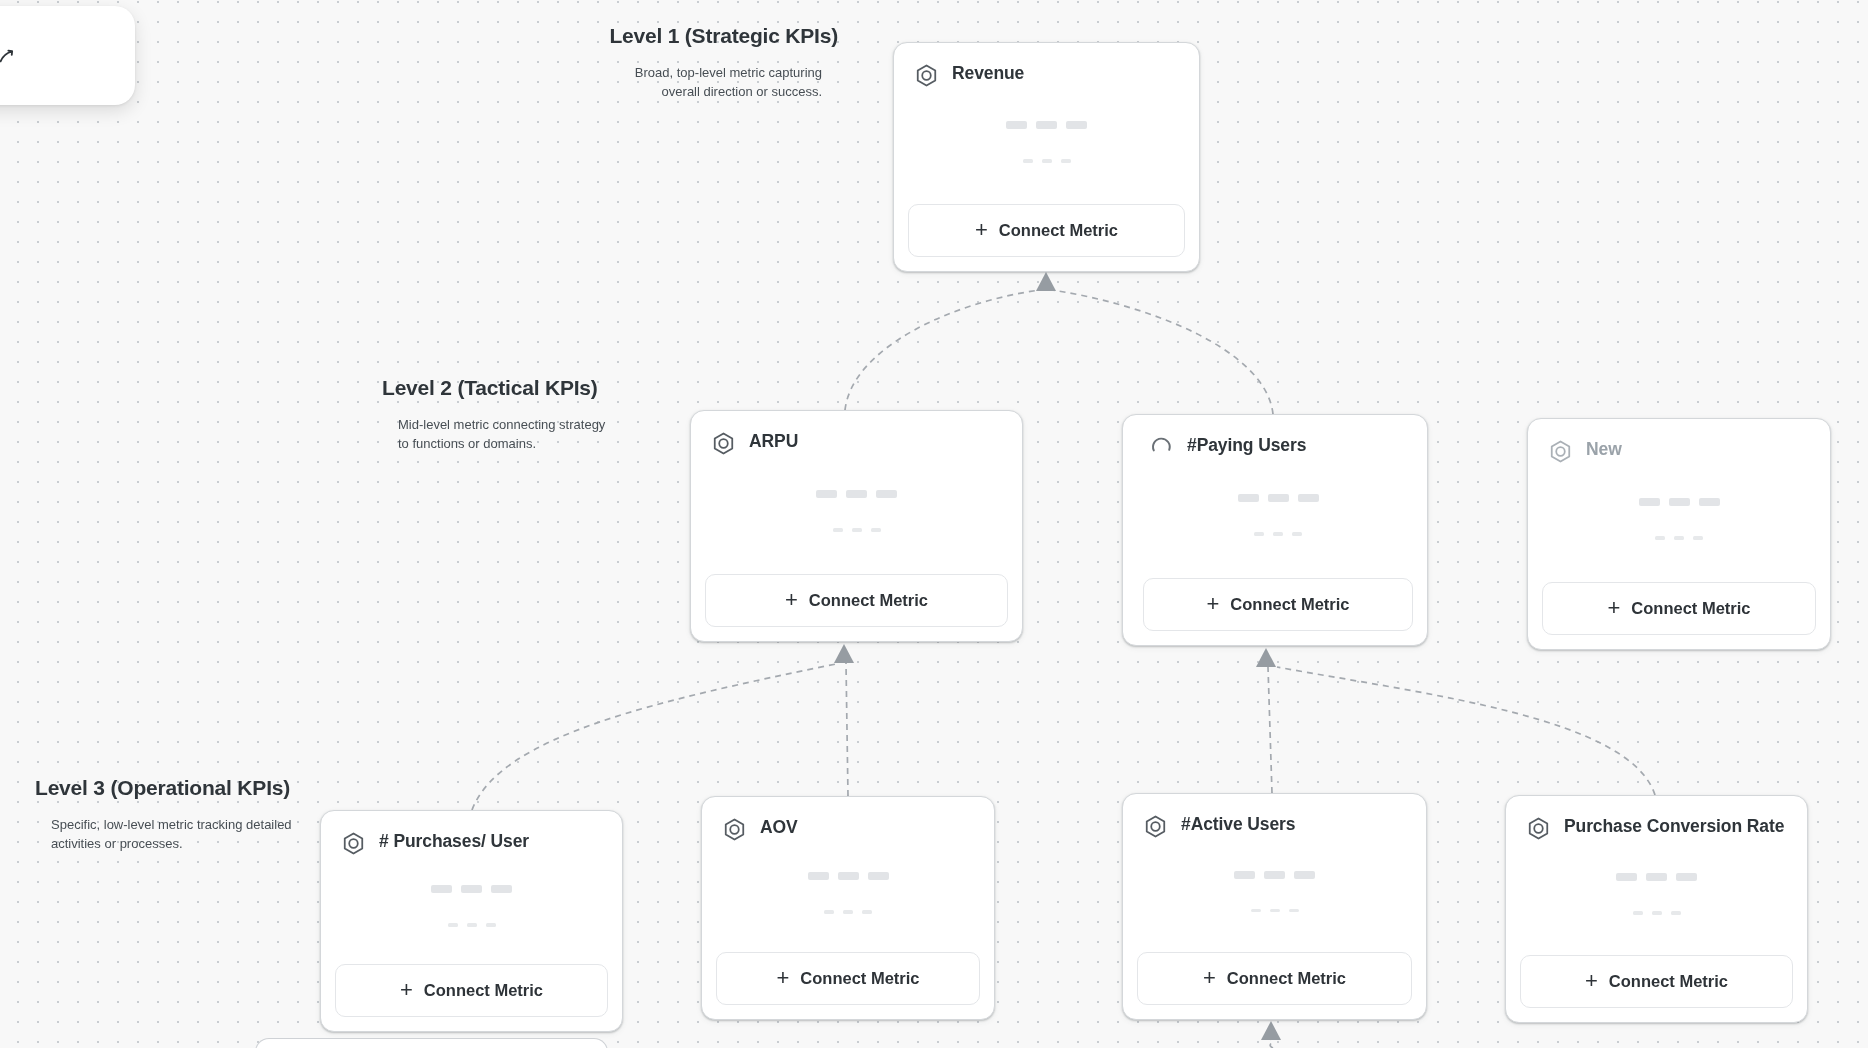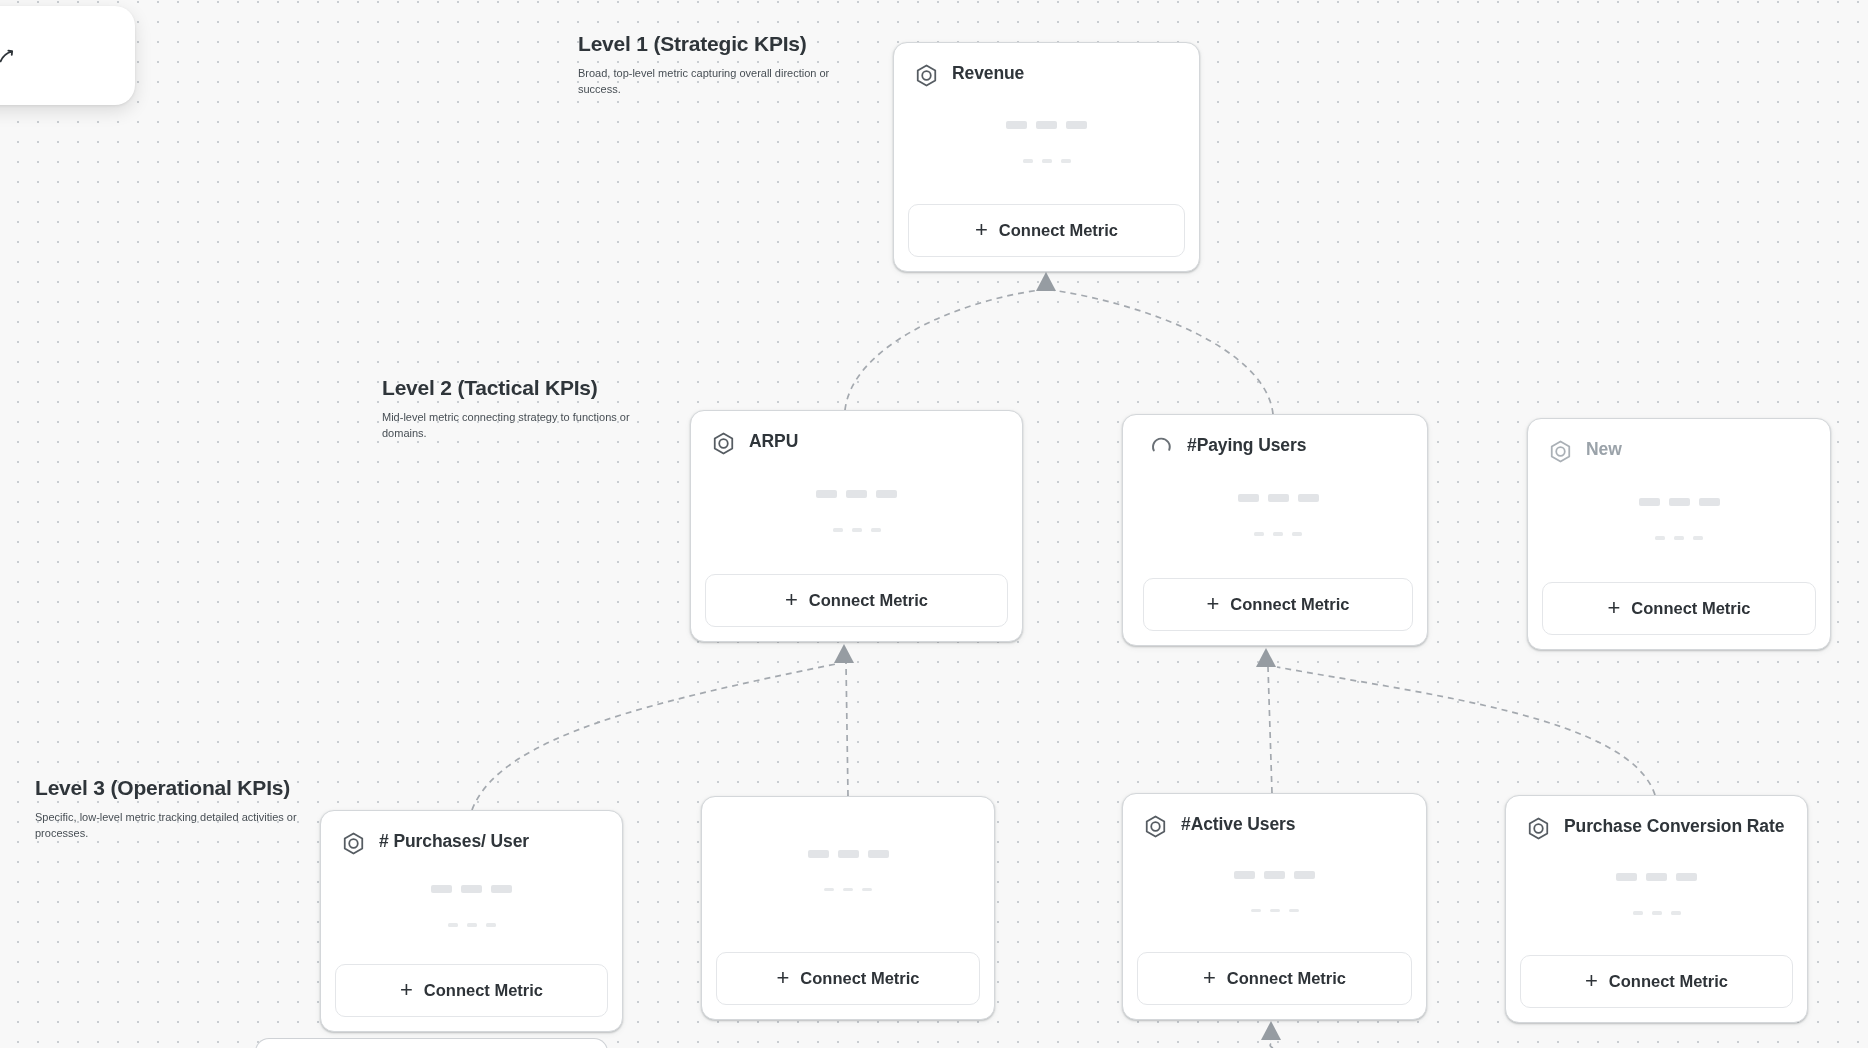--- a/index.html
+++ b/index.html
@@ -18,21 +18,21 @@
   }
   .edges { position: absolute; inset: 0; pointer-events: none; }
 
   
   .level-label { position: absolute; }
   .level-title {
     font-size: 21px; font-weight: 700; color: #2f353a;
     letter-spacing: -0.2px; margin: 0 0 10px 0;
   }
   .level-desc {
-    font-size: 11px; color: #474e54; line-height: 1.45; margin: 0;
+    font-size: 13px; color: #474e54; line-height: 1.45; margin: 16px;
   }
 
   
   .card {
     position: absolute;
     background: #ffffff;
     border: 1px solid #d4d7da;
     border-radius: 14px;
     box-shadow: 0 1px 2px rgba(55,60,65,0.28), 0 2px 6px rgba(55,60,65,0.06);
     display: flex; flex-direction: column;
@@ -107,21 +107,21 @@
       <path d="M 1273 1048 C 1265 1044, 1277 1042, 1271 1040"></path>
     </g>
     <g fill="#969ca2" stroke="none">
       <polygon points="1046,272 1036,291 1056,291"></polygon>
       <polygon points="844,644 834,663 854,663"></polygon>
       <polygon points="1266,648 1256,667 1276,667"></polygon>
       <polygon points="1271,1021 1261,1040 1281,1040"></polygon>
     </g>
   </svg>
 
-  <div class="level-label" style="left:578px; top:32px; width:260px;">
+  <div class="level-label" style="left:578px; top:24px; width:260px;text-align:right;">
     <h2 class="level-title">Level 1 (Strategic KPIs)</h2>
     <p class="level-desc">Broad, top-level metric capturing overall direction or success.</p>
   </div>
   <div class="level-label" style="left:382px; top:376px; width:250px;">
     <h2 class="level-title">Level 2 (Tactical KPIs)</h2>
     <p class="level-desc">Mid-level metric connecting strategy to functions or domains.</p>
   </div>
   <div class="level-label" style="left:35px; top:776px; width:290px;">
     <h2 class="level-title">Level 3 (Operational KPIs)</h2>
     <p class="level-desc">Specific, low-level metric tracking detailed activities or processes.</p>
@@ -260,20 +260,29 @@
           <i></i>
         </div>
     </div>
     <button class="connect-btn">
       <span class="plus-glyph">+</span>
       <span>Connect Metric</span>
     </button>
   </div>
 
   <div class="card" style="left:701px; top:796px; width:294px; height:224px;">
+    <div class="card-head">
+      <span class="metric-icon">
+        <svg viewBox="0 0 24 24" fill="none" stroke="#565c62" stroke-width="1.7" stroke-linejoin="round">
+            <path d="M12 2.3 L20.4 7.15 V16.85 L12 21.7 L3.6 16.85 V7.15 Z"></path>
+            <circle cx="12" cy="12" r="4.1"></circle>
+          </svg>
+      </span>
+      <span class="card-title">AOV</span>
+    </div>
     <div class="skeleton">
       <div class="sk-row">
           <i></i>
           <i></i>
           <i></i>
         </div>
       <div class="sk-row small">
           <i></i>
           <i></i>
           <i></i>

